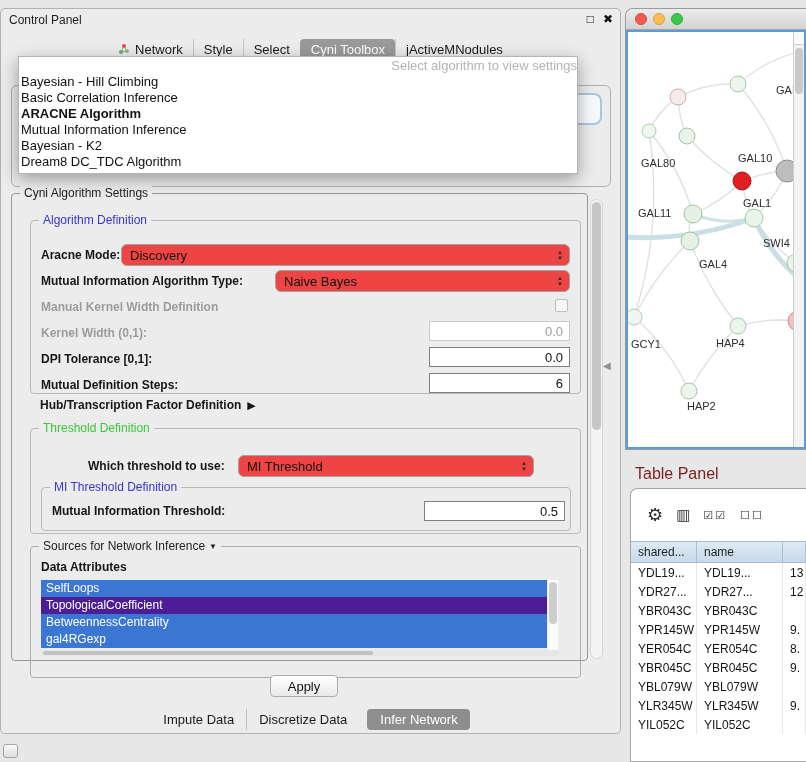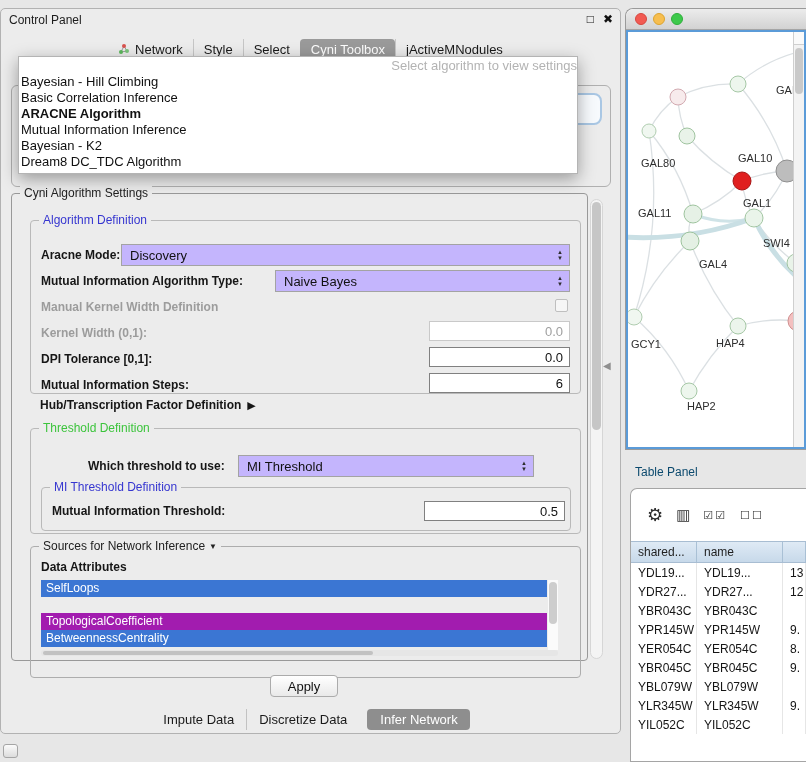--- a/index.html
+++ b/index.html
@@ -34,21 +34,21 @@
   .legend{position:absolute;top:-8px;left:8px;background:#ececec;padding:0 4px;font-size:12px;color:#222;white-space:nowrap;display:flex;align-items:center;gap:4px;}
   .legend.blue{color:#3636d0;}
   .legend.green{color:#3cc43c;}
   .legend .tri{font-size:8px;color:#222;}
   #grp-algdef{left:18px;top:26px;width:551px;height:174px;}
   #grp-thresh{left:18px;top:234px;width:551px;height:106px;}
   #grp-mithr{left:10px;top:58px;width:530px;height:44px;}
   #grp-sources{left:18px;top:352px;width:551px;height:132px;border-color:#adadad;padding-left:48px;}
   .lbl{position:absolute;font-size:12px;font-weight:bold;color:#161616;white-space:nowrap;}
   .lbl.dis{color:#9c9c9c;}
-  .combo{position:absolute;height:22px;background:#c4b5fd;border:1px solid #a3a3a3;border-radius:0;display:flex;align-items:center;font-size:13px;color:#111;}
+  .combo{position:absolute;height:22px;background:#ef4444;border:1px solid #a3a3a3;border-radius:6px;display:flex;align-items:center;font-size:13px;color:#111;}
   .combo .val{flex:1;padding-left:8px;}
   .combo .arrows{display:flex;flex-direction:column;align-items:center;justify-content:center;width:15px;gap:1px;padding-right:3px;}
   .combo .arrows i{font-style:normal;font-size:6px;line-height:5px;color:#2c2c2c;}
   .field{position:absolute;height:20px;background:#fff;border:1px solid #808080;font-size:13px;color:#111;display:flex;align-items:center;justify-content:flex-end;padding-right:6px;}
   .field.dis{border-color:#c9c9c9;color:#a0a0a0;}
   .checkbox{position:absolute;width:13px;height:13px;background:#f6f6f6;border:1px solid #bfbfbf;border-radius:2px;}
   #hub-row{position:absolute;left:28px;top:204px;display:flex;align-items:center;gap:6px;font-size:12px;font-weight:bold;color:#161616;}
   #hub-row .tri{font-size:11px;}
   #attr-list{position:absolute;left:10px;top:33px;width:517px;height:70px;overflow:hidden;}
   .attr-item{height:17px;line-height:17px;padding-left:5px;font-size:12px;color:#fff;width:506px;overflow:hidden;white-space:nowrap;}
@@ -72,21 +72,21 @@
   #net-titlebar{position:absolute;top:0;left:0;right:0;height:21px;background:linear-gradient(#ececec,#d2d2d2);border-bottom:1px solid #a5a5a5;border-radius:8px 0 0 0;display:flex;align-items:center;gap:8px;padding-left:9px;}
   .tl-dot{width:12px;height:12px;border-radius:50%;border:1px solid;}
   #net-canvas{position:absolute;left:0;right:0;top:21px;bottom:0;border:2px solid #5b9bd8;background:#fff;overflow:hidden;}
   #net-svg{position:absolute;left:0;top:0;}
   #net-svg text{font-size:11px;fill:#2e2e2e;}
   #net-scroll{position:absolute;right:0;top:0;bottom:0;width:11px;background:#f3f3f3;border-left:1px solid #cfcfcf;}
   #net-scroll .box{position:absolute;top:0;left:0;right:0;height:13px;background:#fafafa;border-bottom:1px solid #cfcfcf;}
   #net-thumb{position:absolute;top:16px;left:1px;width:8px;height:46px;background:#c9c9c9;border-radius:4px;}
 
   
-  #tp-label{position:absolute;left:635px;top:465px;font-size:12px;color:#0c4a6e;}
+  #tp-label{position:absolute;left:635px;top:465px;font-size:16px;color:#7f1d1d;}
   #tpanel{position:absolute;left:630px;top:488px;width:176px;height:274px;background:#fff;border:1px solid #a5a5a5;border-right:none;border-radius:7px 0 0 0;overflow:hidden;}
   #tbl-toolbar{height:52px;display:flex;align-items:center;gap:13px;padding-left:16px;}
   .tb-icon{color:#2d2d2d;}
   #tbl-toolbar .tb-icon:nth-child(1){font-size:18px;}
   #tbl-toolbar .tb-icon:nth-child(2){font-size:15px;}
   #tbl-toolbar .tb-icon:nth-child(3),#tbl-toolbar .tb-icon:nth-child(4){font-size:11px;letter-spacing:2px;}
   #tbl-header{display:flex;height:22px;background:linear-gradient(#dfeaf5,#c7d9ea);border-top:1px solid #a8bdd2;border-bottom:1px solid #a8bdd2;font-size:12px;color:#1f1f1f;}
   .th{display:flex;align-items:center;padding-left:7px;border-right:1px solid #a9c0d5;overflow:hidden;white-space:nowrap;}
   .c0{width:66px;flex:none;} .c1{width:86px;flex:none;} .c2{flex:1;}
   .tr{display:flex;height:19px;font-size:12px;color:#151515;}
@@ -175,21 +175,21 @@
 
       <span class="lbl dis" style="left:10px;top:79px">Manual Kernel Width Definition</span>
       <span class="checkbox" style="left:524px;top:78px"></span>
 
       <span class="lbl dis" style="left:10px;top:105px">Kernel Width (0,1):</span>
       <div class="field dis" style="left:398px;top:100px;width:141px">0.0</div>
 
       <span class="lbl" style="left:10px;top:131px">DPI Tolerance [0,1]:</span>
       <div class="field" style="left:398px;top:126px;width:141px">0.0</div>
 
-      <span class="lbl" style="left:10px;top:157px">Mutual Information Steps:</span>
+      <span class="lbl" style="left:10px;top:157px">Mutual Definition Steps:</span>
       <div class="field" style="left:398px;top:152px;width:141px">6</div>
     </div>
 
     <div id="hub-row">
       <span>Hub/Transcription Factor Definition</span>
       <span class="tri">▶</span>
     </div>
 
     <div id="grp-thresh" class="group">
       <span class="legend green">
@@ -216,22 +216,23 @@
 
     <div id="grp-sources" class="group">
       <span class="legend">
         <span>Sources for Network Inference</span>
         <span class="tri">▼</span>
       </span>
       <span class="lbl" style="left:10px;top:13px">Data Attributes</span>
       <div id="attr-list">
         <div id="attr-items">
             <div class="attr-item" style="background: rgb(59, 118, 211);">SelfLoops</div>
-            <div class="attr-item" style="background: #a21caf; margin-top: 16px;">TopologicalCoefficient</div>
+            <div class="attr-item" style="background: #4c1d95;">TopologicalCoefficient</div>
             <div class="attr-item" style="background: rgb(59, 118, 211);">BetweennessCentrality</div>
+            <div class="attr-item" style="background: rgb(59, 118, 211);">gal4RGexp</div>
           </div>
         <div id="attr-vscroll">
             <div id="attr-vthumb"></div>
           </div>
       </div>
       <div id="attr-hscroll">
           <div id="attr-hthumb"></div>
         </div>
     </div>
   </div>

